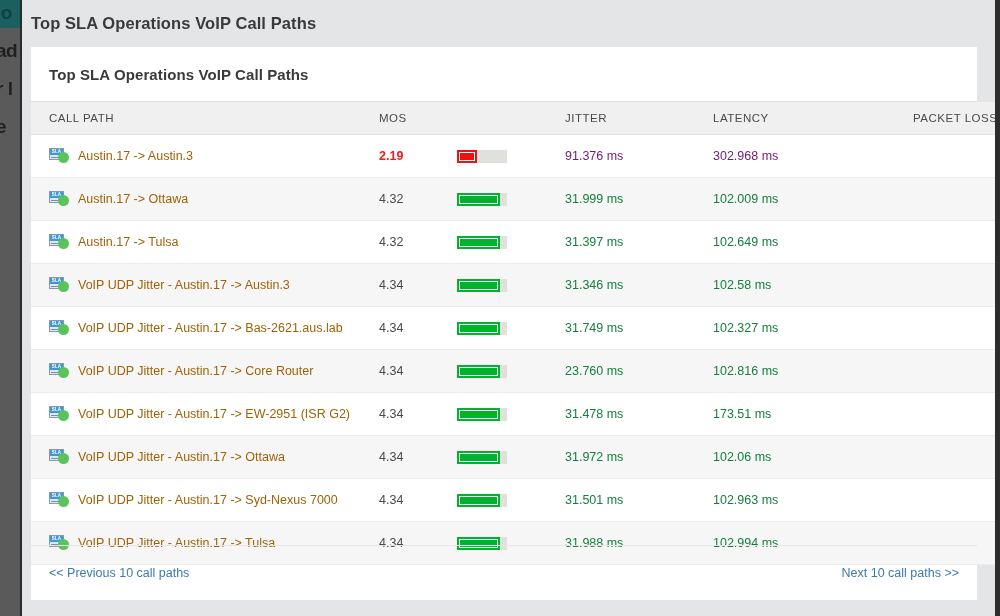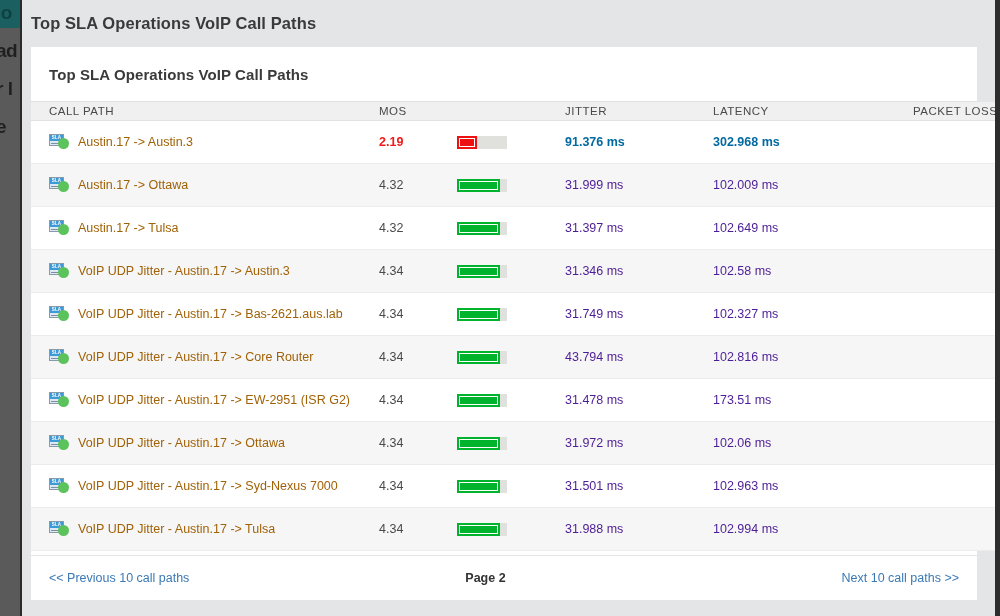--- a/index.html
+++ b/index.html
@@ -116,21 +116,21 @@
   }
 
   
   #sla-table {
     width: 100%;
     border-collapse: collapse;
     table-layout: fixed;
   }
   #sla-table th {
     background: #f0f0f0;
-    height: 18px;
+    height: 32px;
     font-size: 11.5px;
     font-weight: normal;
     color: #4a4a4a;
     text-align: left;
     letter-spacing: 0.5px;
     padding: 0;
     vertical-align: middle;
     border-bottom: 1px solid #e2e2e2;
   }
   #sla-table td {
@@ -244,35 +244,35 @@
     box-shadow: inset 0 0 0 1px #ffffff;
   }
   .bar-fill.red {
     background: #ee1111;
     border: 2px solid #ee1111;
     box-shadow: inset 0 0 0 1px #ffffff;
   }
 
   
   .metric {
-    color: #4c1d95;
+    color: #15803d;
     font-size: 12.5px;
   }
   .metric.crit {
-    color: #0369a1;
-    font-weight: bold;
+    color: #701a75;
+    font-weight: normal;
   }
 
   
   #card-footer {
     position: absolute;
     left: 0;
     bottom: 0;
     width: 100%;
-    height: 45px;
+    height: 55px;
     border-top: 1px solid #e6e6e6;
     box-sizing: border-box;
     display: flex;
     align-items: center;
     padding: 16px 18px;
   }
   #footer-prev, #footer-next {
     color: #3b79b5;
     text-decoration: none;
     font-size: 12.5px;
@@ -447,21 +447,21 @@
                 </span>
                 <a class="path-link" href="#">VoIP UDP Jitter - Austin.17 -&gt; Core Router</a>
               </div>
             </td>
             <td class="col-mos"><span class="mos-val">4.34</span></td>
             <td class="col-bar">
               <div class="bar-track">
                 <div class="bar-fill green" style="width:86%"></div>
               </div>
             </td>
-            <td class="col-jitter"><span class="metric">43.794 ms</span></td>
+            <td class="col-jitter"><span class="metric">23.760 ms</span></td>
             <td class="col-lat"><span class="metric">102.816 ms</span></td>
             <td class="col-loss"></td>
           </tr>
           <tr>
             <td class="col-path">
               <div class="path-cell">
                 <span class="sla-icon">
                   <span class="card-box"></span>
                   <span class="card-txt">SLA</span>
                   <span class="card-line"></span>
@@ -544,18 +544,17 @@
             </td>
             <td class="col-jitter"><span class="metric">31.988 ms</span></td>
             <td class="col-lat"><span class="metric">102.994 ms</span></td>
             <td class="col-loss"></td>
           </tr>
         </tbody>
     </table>
 
     <div id="card-footer">
       <a id="footer-prev" href="#">&lt;&lt; Previous 10 call paths</a>
-      <div id="footer-page">Page 2</div>
       <a id="footer-next" href="#">Next 10 call paths &gt;&gt;</a>
     </div>
 
   </div>
 </div>
 
 </body></html>

